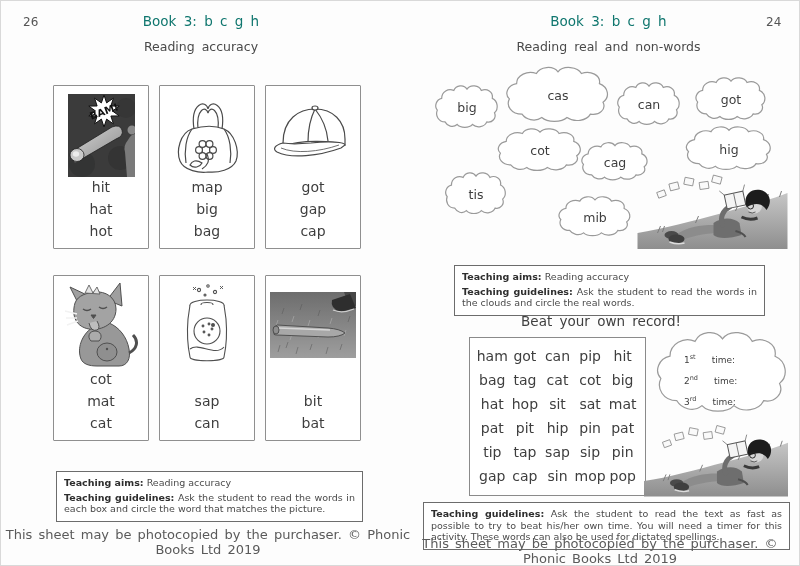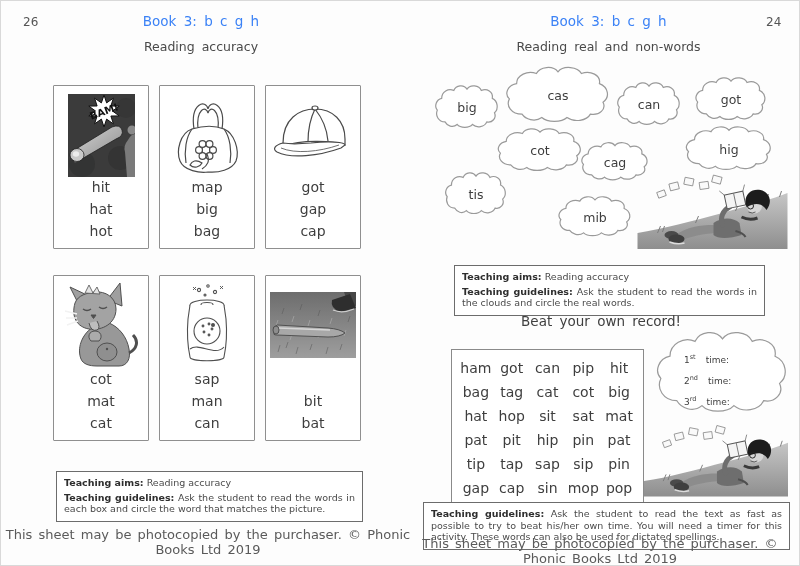--- a/index.html
+++ b/index.html
@@ -3,21 +3,21 @@
 <meta charset="utf-8">
 <style>
   html,body{margin:0;padding:0;background:#fff;}
   .sheet{
     position:relative;width:798px;height:564px;background:#fdfdfd;
     border:1px solid #d9d9d9;overflow:hidden;
     font-family:"DejaVu Sans",sans-serif;color:#474747;
   }
   .abs{position:absolute;}
   .pagenum{font-size:12px;color:#555;}
-  .ptitle{font-size:13.5px;text-align:center;color:#3b82f6;word-spacing:3px;}
+  .ptitle{font-size:13.5px;text-align:center;color:#0f766e;word-spacing:3px;}
   .psub{font-size:12.5px;text-align:center;color:#4a4a4a;word-spacing:3px;}
   
   .word-box{
     position:absolute;width:94px;background:#fff;
     border:1px solid #8f8f8f;border-radius:1px;
   }
   .pic{height:88px;margin-top:5px;display:flex;align-items:center;justify-content:center;}
   .words{position:absolute;left:0;right:0;bottom:6px;text-align:center;}
   .words div{font-size:14px;line-height:22px;color:#3e3e3e;}
   
@@ -30,32 +30,32 @@
   .footer{font-size:13px;color:#5a5a5a;text-align:center;word-spacing:2px;}
   
   .cloud{position:absolute;}
   .cloud svg{position:absolute;left:0;top:0;width:100%;height:100%;overflow:visible;}
   .cloud-word{
     position:absolute;inset:0;display:flex;align-items:center;justify-content:center;
     font-size:12.5px;color:#3e3e3e;
   }
   
   .grid-box{
-    position:absolute;left:450px;top:336px;width:193px;height:159px;
+    position:absolute;left:468px;top:336px;width:177px;height:159px;
     border:1px solid #8a8a8a;background:#fff;
     display:grid;grid-template-columns:repeat(5,1fr);align-content:center;row-gap:3px;
-    padding:4px 6px;box-sizing:border-box;margin-top:12px;
+    padding:4px 6px;box-sizing:border-box;
   }
   .grid-box span{font-size:14px;line-height:21px;text-align:center;color:#3e3e3e;}
   .record-title{font-size:13.5px;text-align:center;color:#3f3f3f;word-spacing:3px;}
   
   .times{position:absolute;left:30px;top:24px;font-size:9px;color:#3f3f3f;}
   .times .t{display:block;margin-bottom:9px;}
   .times sup{font-size:6.5px;}
-  .times .tl{margin-left:10px;}
+  .times .tl{margin-left:16px;}
   .illo{position:absolute;}
 </style>
 </head>
 <body>
 
 <svg width="0" height="0" style="position:absolute" aria-hidden="true">
   <defs>
     <path id="cloudP" d="M20 58 C8 58 2 48 6 40 C0 34 4 24 14 22 C14 12 26 6 36 10 C40 2 54 0 60 8 C66 0 82 2 86 10 C96 6 108 12 106 22 C116 26 118 38 110 44 C114 52 106 60 96 58 C92 66 78 68 70 62 C64 68 48 68 42 62 C34 68 24 64 20 58 Z" fill="#ffffff" stroke="#9a9a9a" stroke-width="1.2" vector-effect="non-scaling-stroke"></path>
     <linearGradient id="grassG" x1="0" y1="0" x2="0" y2="1">
       <stop offset="0" stop-color="#c6c6c6"></stop>
@@ -221,21 +221,20 @@
             <circle cx="30" cy="41" r="0.9"></circle>
             <circle cx="33" cy="46" r="0.9"></circle>
           <circle cx="25" cy="49" r="0.9"></circle>
             <circle cx="30" cy="52" r="0.9"></circle>
           <circle cx="34" cy="42" r="2" fill="#4f4f4f" stroke="none"></circle>
           <path d="M11 66 C20 59 36 74 45 64"></path>
         </svg>
       </div>
       <div class="words">
         <div>sap</div>
-        <div>man</div>
         <div>can</div>
       </div>
     </div>
 
     <div class="word-box" style="left:264px;top:274px;height:164px;">
       <div class="pic">
         <svg width="86" height="66" viewBox="0 0 86 66">
           <rect width="86" height="66" fill="url(#grassG2)"></rect>
           <g stroke="#5c5c5c" stroke-width="0.8" opacity="0.7">
             <path d="M8 60 l2 -7 M16 56 l2 -6 M26 62 l2 -7 M40 58 l2 -6 M56 62 l2 -7 M70 58 l2 -6 M12 22 l2 -6 M30 18 l2 -6 M48 24 l2 -6 M66 20 l2 -6 M78 30 l2 -6"></path>

